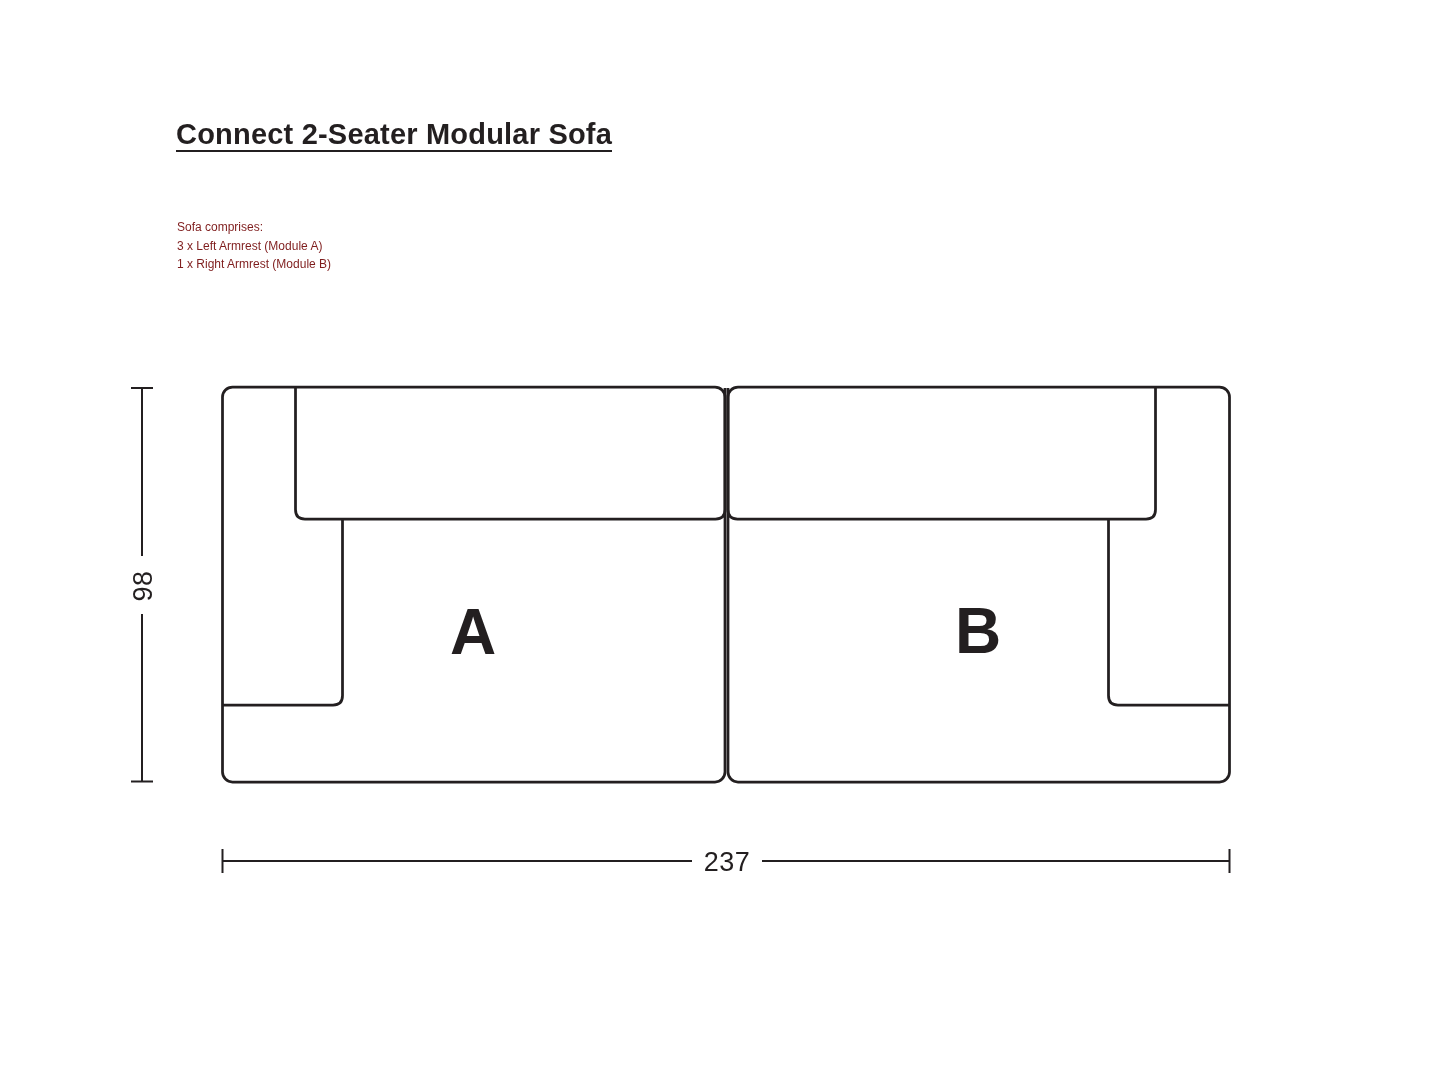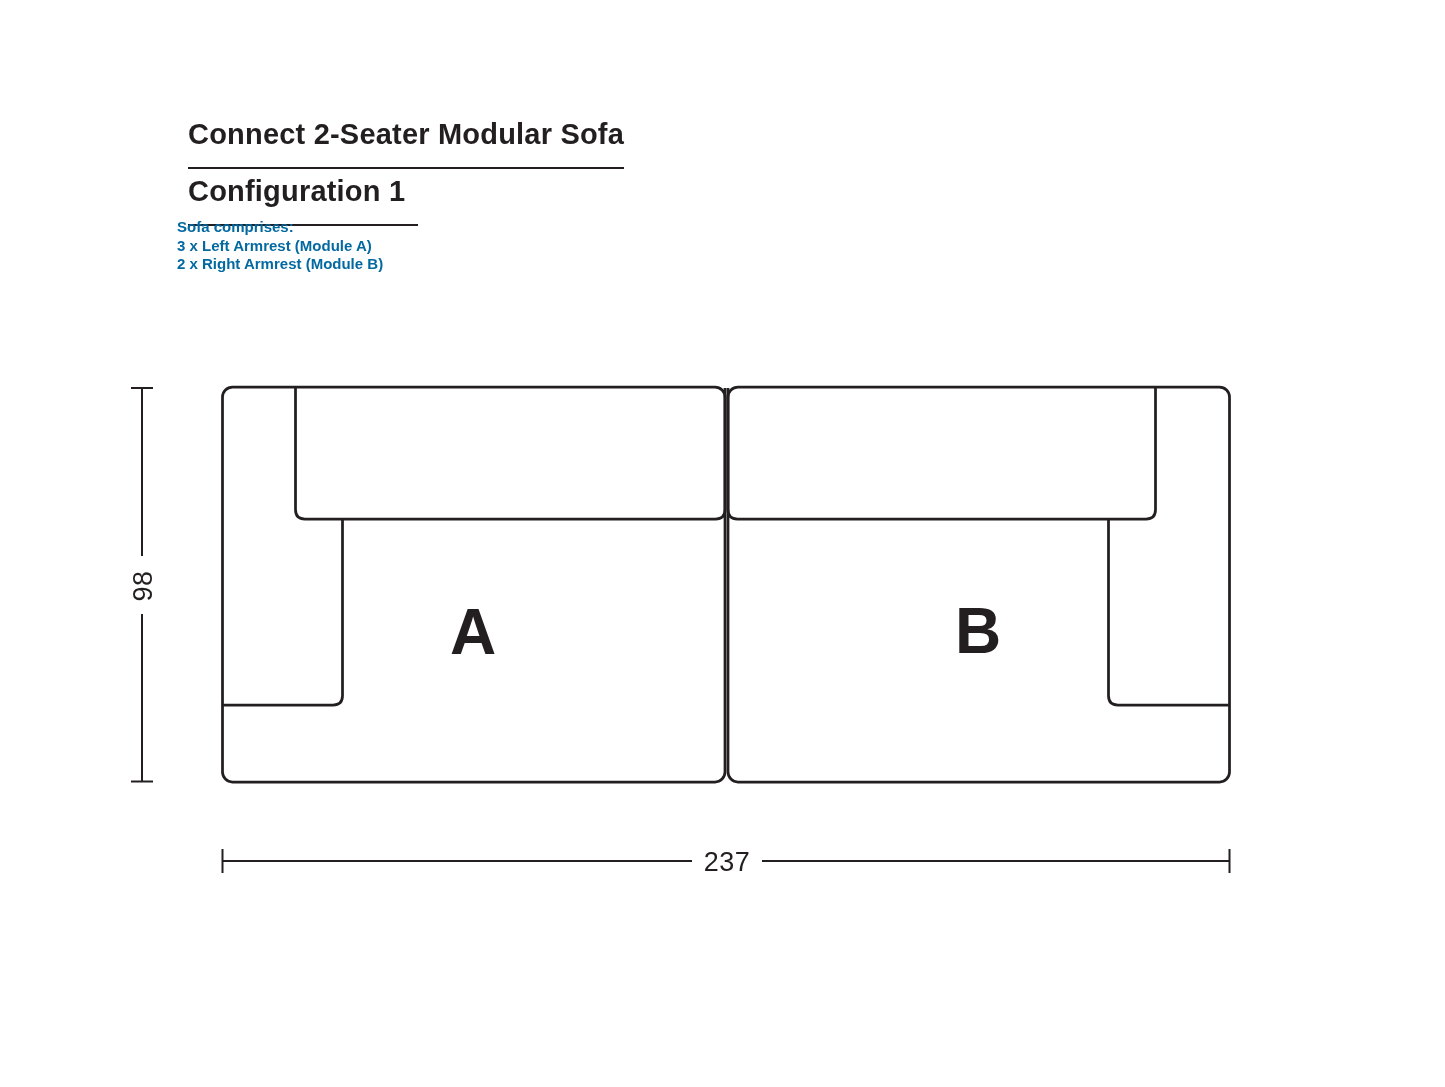--- a/index.html
+++ b/index.html
@@ -25,34 +25,33 @@
     display: block;
     margin: 0 0 7px 0;
   }
   .title-line .u {
     display: inline-block;
     font-size: 29px;
     font-weight: 600;
     line-height: 30px;
     letter-spacing: 0.2px;
     border-bottom: 2px solid #231f20;
-    padding-bottom: 18px;
-    margin-left: 12px;
+    padding-bottom: 1px;
   }
   .title-line.second .u {
     padding-right: 13px;
   }
   .desc-block {
     position: absolute;
     left: 177px;
     top: 218px;
-    font-size: 15px;
-    font-weight: 700;
+    font-size: 12px;
+    font-weight: 400;
     line-height: 18.6px;
-    color: #0369a1;
+    color: #7f1d1d;
   }
   .diagram-svg {
     position: absolute;
     left: 0;
     top: 0;
   }
   .diagram-svg path, .diagram-svg rect, .diagram-svg line {
     fill: none;
     stroke: #231f20;
   }
@@ -74,27 +73,26 @@
     letter-spacing: 0.5px;
   }
 </style>
 </head>
 <body>
 
 <div class="page">
 
   <div class="title-block">
     <span class="title-line first"><span class="u">Connect 2-Seater Modular Sofa</span></span>
-    <span class="title-line second"><span class="u">Configuration 1</span></span>
   </div>
 
   <div class="desc-block">
     <div>Sofa comprises:</div>
     <div>3 x Left Armrest (Module A)</div>
-    <div>2 x Right Armrest (Module B)</div>
+    <div>1 x Right Armrest (Module B)</div>
   </div>
 
   <svg class="diagram-svg" width="1445" height="1087" viewBox="0 0 1445 1087" xmlns="http://www.w3.org/2000/svg">
 
     <rect class="outline" x="222.5" y="387" width="502.5" height="395" rx="10" ry="10"></rect>
 
     <rect class="outline" x="728" y="387" width="501.5" height="395" rx="10" ry="10"></rect>
 
     <path class="outline" d="M 295.5 388 L 295.5 509.5 Q 295.5 519 305 519 L 715.5 519 Q 725 519 725 509.5 L 725 388"></path>
 

